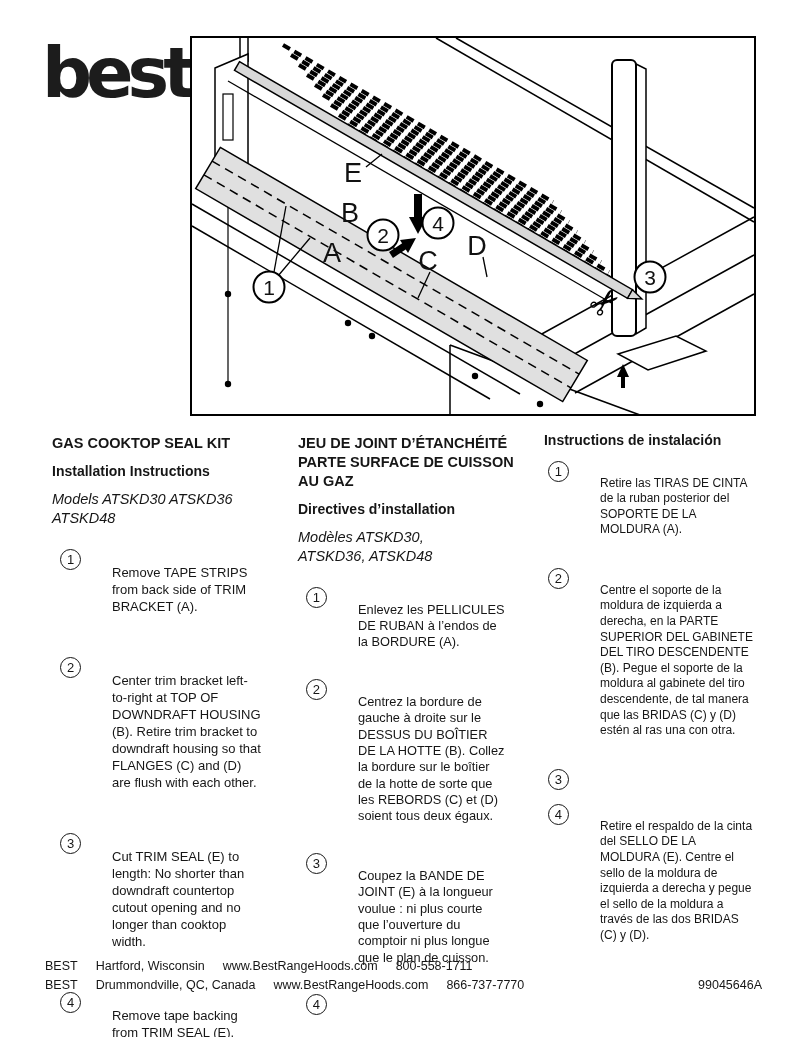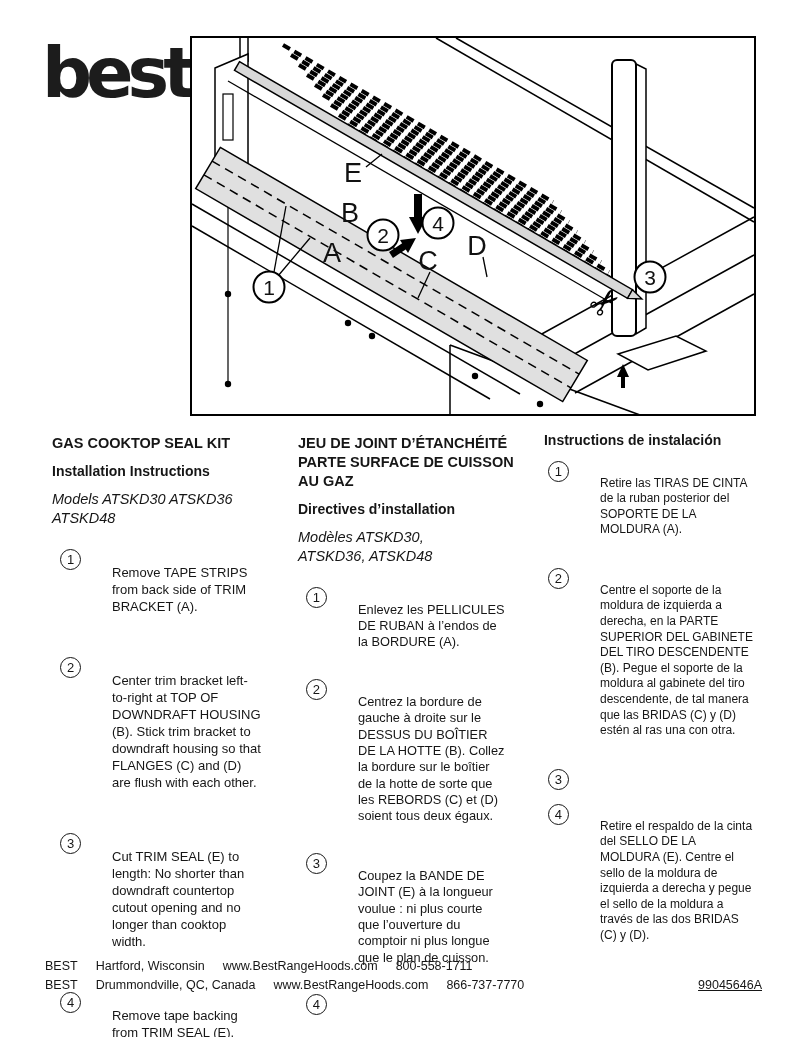--- a/index.html
+++ b/index.html
@@ -29,21 +29,21 @@
   .num{flex:0 0 auto;width:19px;height:19px;border:1.7px solid #151515;border-radius:50%;
        display:flex;align-items:center;justify-content:center;font-size:13px;margin-top:1px;background:#fff;}
   .step p{margin:16px;font-size:13px;line-height:1.32;}
   .col.fr .step p{font-size:12.8px;line-height:1.28;}
   .col.es .step p{font-size:12px;line-height:1.3;}
 
   
   .footer{position:absolute;left:45px;top:957px;width:717px;font-size:12.5px;line-height:1.55;}
   .frow{position:relative;display:flex;}
   .frow span{margin-right:18px;}
-  .docnum{position:absolute;right:0;top:0;margin-right:0 !important;text-decoration:underline;}
+  .docnum{position:absolute;right:0;top:0;margin-right:0 !important;}
 </style>
 </head>
 <body>
 
 <div class="logo"><span>best</span><span class="reg">®</span></div>
 
 <div class="diagram">
 <svg width="566" height="380" viewBox="0 0 566 380">
   <rect x="1" y="1" width="564" height="378" fill="#ffffff" stroke="#000" stroke-width="2"></rect>
 
@@ -158,21 +158,21 @@
   <section class="col en">
     <h1>GAS COOKTOP SEAL KIT</h1>
     <h2>Installation Instructions</h2>
     <p class="models">Models ATSKD30 ATSKD36 ATSKD48</p>
     <div class="step">
       <span class="num">1</span>
       <p>Remove TAPE STRIPS from back side of TRIM BRACKET (A).</p>
     </div>
     <div class="step">
       <span class="num">2</span>
-      <p>Center trim bracket left-to-right at TOP OF DOWNDRAFT HOUSING (B). Stick trim bracket to downdraft housing so that FLANGES (C) and (D) are flush with each other.</p>
+      <p>Center trim bracket left-to-right at TOP OF DOWNDRAFT HOUSING (B). Retire trim bracket to downdraft housing so that FLANGES (C) and (D) are flush with each other.</p>
     </div>
     <div class="step">
       <span class="num">3</span>
       <p>Cut TRIM SEAL (E) to length: No shorter than downdraft countertop cutout opening and no longer than cooktop width.</p>
     </div>
     <div class="step">
       <span class="num">4</span>
       <p>Remove tape backing from TRIM SEAL (E). Center trim seal left-to-right and stick trim seal across both FLANGES (C) and (D).</p>
     </div>
   </section>

